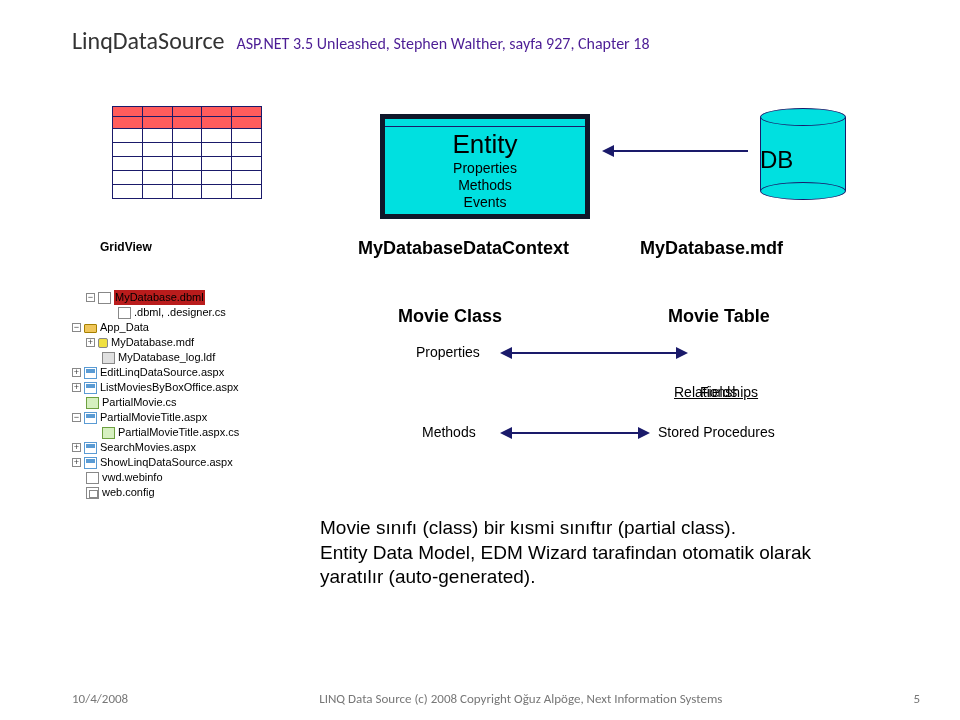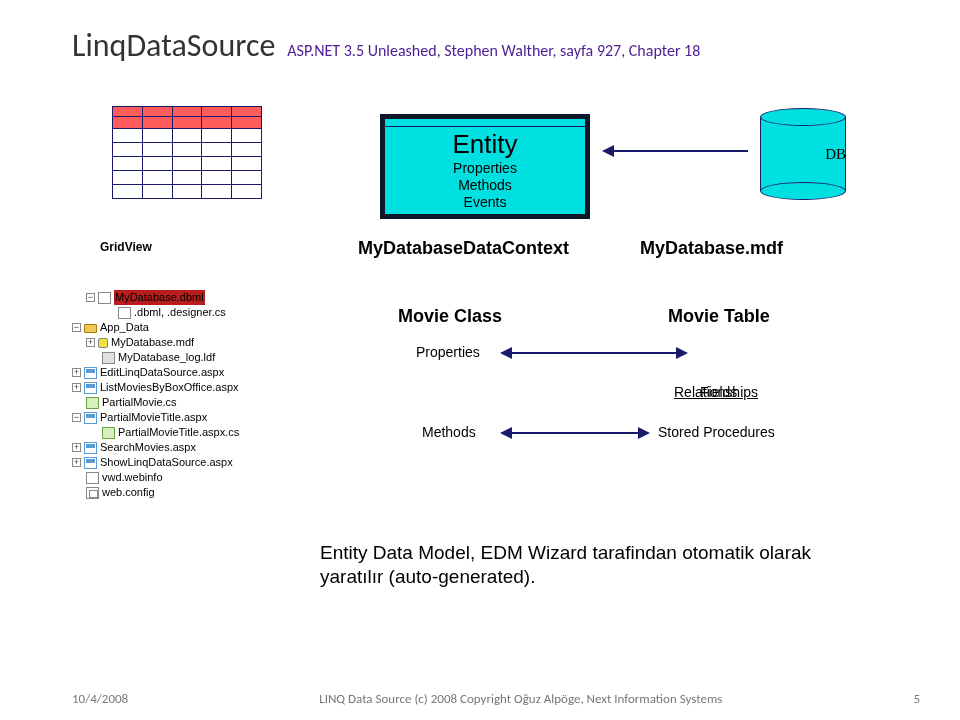--- a/index.html
+++ b/index.html
@@ -14,21 +14,21 @@
   }
   .title-row {
     position: absolute;
     top: 26px;
     left: 72px;
     display: flex;
     align-items: baseline;
     gap: 12px;
   }
   .title {
-    font-size: 32px;
+    font-size: 24px;
     color: #333;
   }
   .subtitle {
     font-size: 16px;
     color: #4c1d95;
   }
 
   
   .gridtable {
     position: absolute;
@@ -109,23 +109,23 @@
     width: 86px;
     height: 18px;
     border-radius: 50%;
     background: #00e0e0;
     border: 1px solid #1a1a6a;
   }
   .dbcylinder .label {
     position: absolute;
     top: 38px;
     width: 100%;
-    text-align: right;
-    font-size: 15px;
-    font-family: Liberation Serif, serif;
+    text-align: left;
+    font-size: 24px;
+    font-family: Liberation Sans, sans-serif;
     z-index: 3;
   }
 
   
   .arrow-h {
     position: absolute;
     height: 2px;
     background: #1a1a6a;
   }
   .arrow-h::before {
@@ -377,21 +377,21 @@
       <span class="ico ico-doc"></span>
       <span>vwd.webinfo</span>
     </div>
   <div class="row pad1">
       <span class="ico ico-config"></span>
       <span>web.config</span>
     </div>
 </div>
 
 <div class="para">
-  <br>
+  <span>Movie sınıfı (class) bir kısmi sınıftır (partial class).</span><br>
   <span>Entity Data Model, EDM Wizard tarafindan otomatik olarak yaratılır (auto-generated).</span>
 </div>
 
 <div class="footer">
   <span>10/4/2008</span>
   <span>LINQ Data Source (c) 2008 Copyright Oğuz Alpöge, Next Information Systems</span>
   <span>5</span>
 </div>
 
 </body></html>

